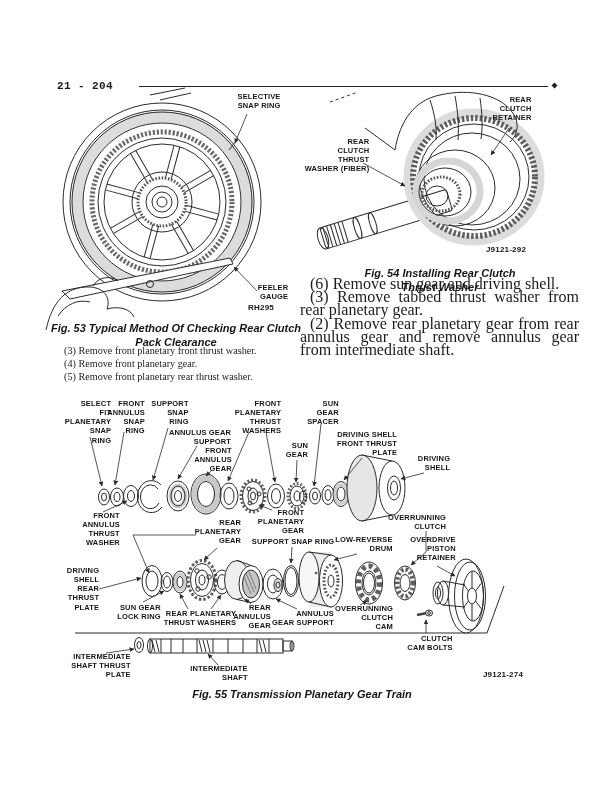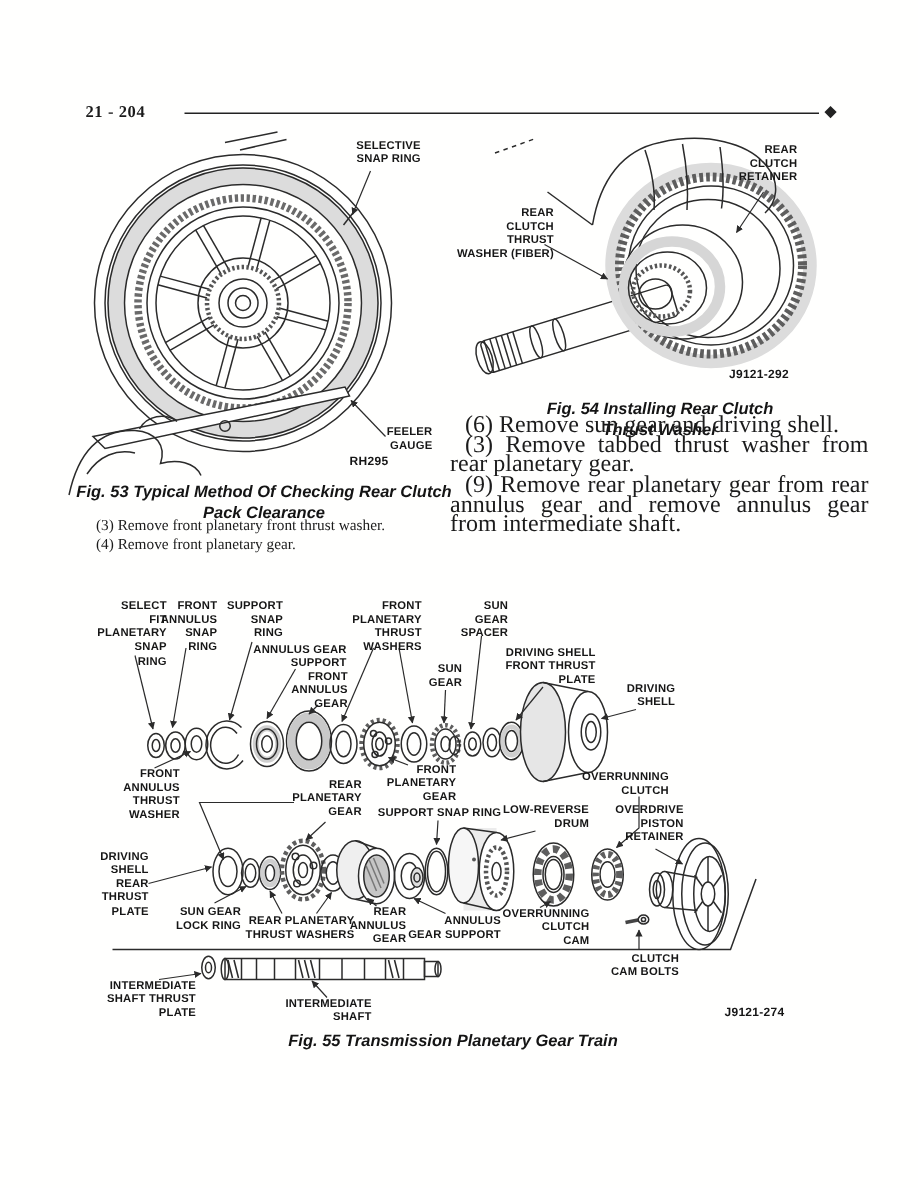--- a/index.html
+++ b/index.html
@@ -1,20 +1,20 @@
 <!DOCTYPE html>
 <html><head>
 <meta charset="utf-8">
 <style>
   html,body{margin:0;padding:0;background:#ffffff;}
   .page{position:relative;width:612px;height:792px;background:#fffffe;overflow:hidden;
         font-family:"Liberation Serif",serif;color:#1e1e1e;}
   
-  .hdr{position:absolute;top:68px;left:57px;width:501px;height:14px;
-       font-family:Liberation Serif, serif;font-weight:bold;font-size:11px;
+  .hdr{position:absolute;top:79px;left:57px;width:501px;height:14px;
+       font-family:Liberation Mono, monospace;font-weight:bold;font-size:11px;
        letter-spacing:.4px;color:#1b1b1b;display:flex;align-items:center;justify-content:space-between;}
   .hdr .pgnum{margin-right:18px;white-space:nowrap;}
   .hdr .title{white-space:nowrap;}
   .hdr .rule{flex:1;height:0;border-top:1.6px solid #222;margin:0 4px 0 8px;}
   .hdr .dia{font-size:10px;line-height:1;color:#222;}
   
   svg.art{position:absolute;left:0;top:0;width:612px;height:792px;}
   .g{stroke:#2b2b2b;fill:none;stroke-width:1;}
   .ld{stroke:#2b2b2b;fill:none;stroke-width:.8;}
   
@@ -309,43 +309,44 @@
   <div class="hdr">
     <span class="pgnum">21 - 204</span>
     <span class="rule"></span>
     <span class="dia">◆</span>
   </div>
 
   <div class="lbl" style="left:259px;top:92px;">SELECTIVE
 SNAP RING</div>
   <div class="lbl" style="left:273px;top:283px;">FEELER
 GAUGE</div>
-  <div class="ref" style="left:246px;top:303px;text-align:center;">RH295</div>
+  <div class="ref" style="left:261px;top:303px;text-align:center;">RH295</div>
   <div class="cap" style="left:176px;top:321px;width:260px;margin-left:-130px;transform:none;">Fig. 53 Typical Method Of Checking Rear Clutch
 Pack Clearance</div>
 
   <div class="steps-left">
     <div>(3) Remove front planetary front thrust washer.</div>
     <div>(4) Remove front planetary gear.</div>
+    <div>(5) Remove front planetary rear thrust washer.</div>
   </div>
 
   <div class="lbl" style="left:512px;top:95px;">REAR
 CLUTCH
 RETAINER</div>
   <div class="lbl" style="left:337px;top:137px;">REAR
 CLUTCH
 THRUST
 WASHER (FIBER)</div>
   <div class="ref" style="left:506px;top:245px;">J9121-292</div>
   <div class="cap" style="left:440px;top:266px;">Fig. 54 Installing Rear Clutch Thrust Washer</div>
 
   <div class="steps-right">
     <p>(6) Remove sun gear and driving shell.</p>
     <p>(3) Remove tabbed thrust washer from rear planetary gear.</p>
-    <p>(9) Remove rear planetary gear from rear annulus gear and remove annulus gear from intermediate shaft.</p>
+    <p>(2) Remove rear planetary gear from rear annulus gear and remove annulus gear from intermediate shaft.</p>
   </div>
 
   <div class="lbl" style="left:88px;top:399px;">SELECT
 FIT
 PLANETARY
 SNAP
 RING</div>
   <div class="lbl" style="left:126px;top:399px;">FRONT
 ANNULUS
 SNAP

